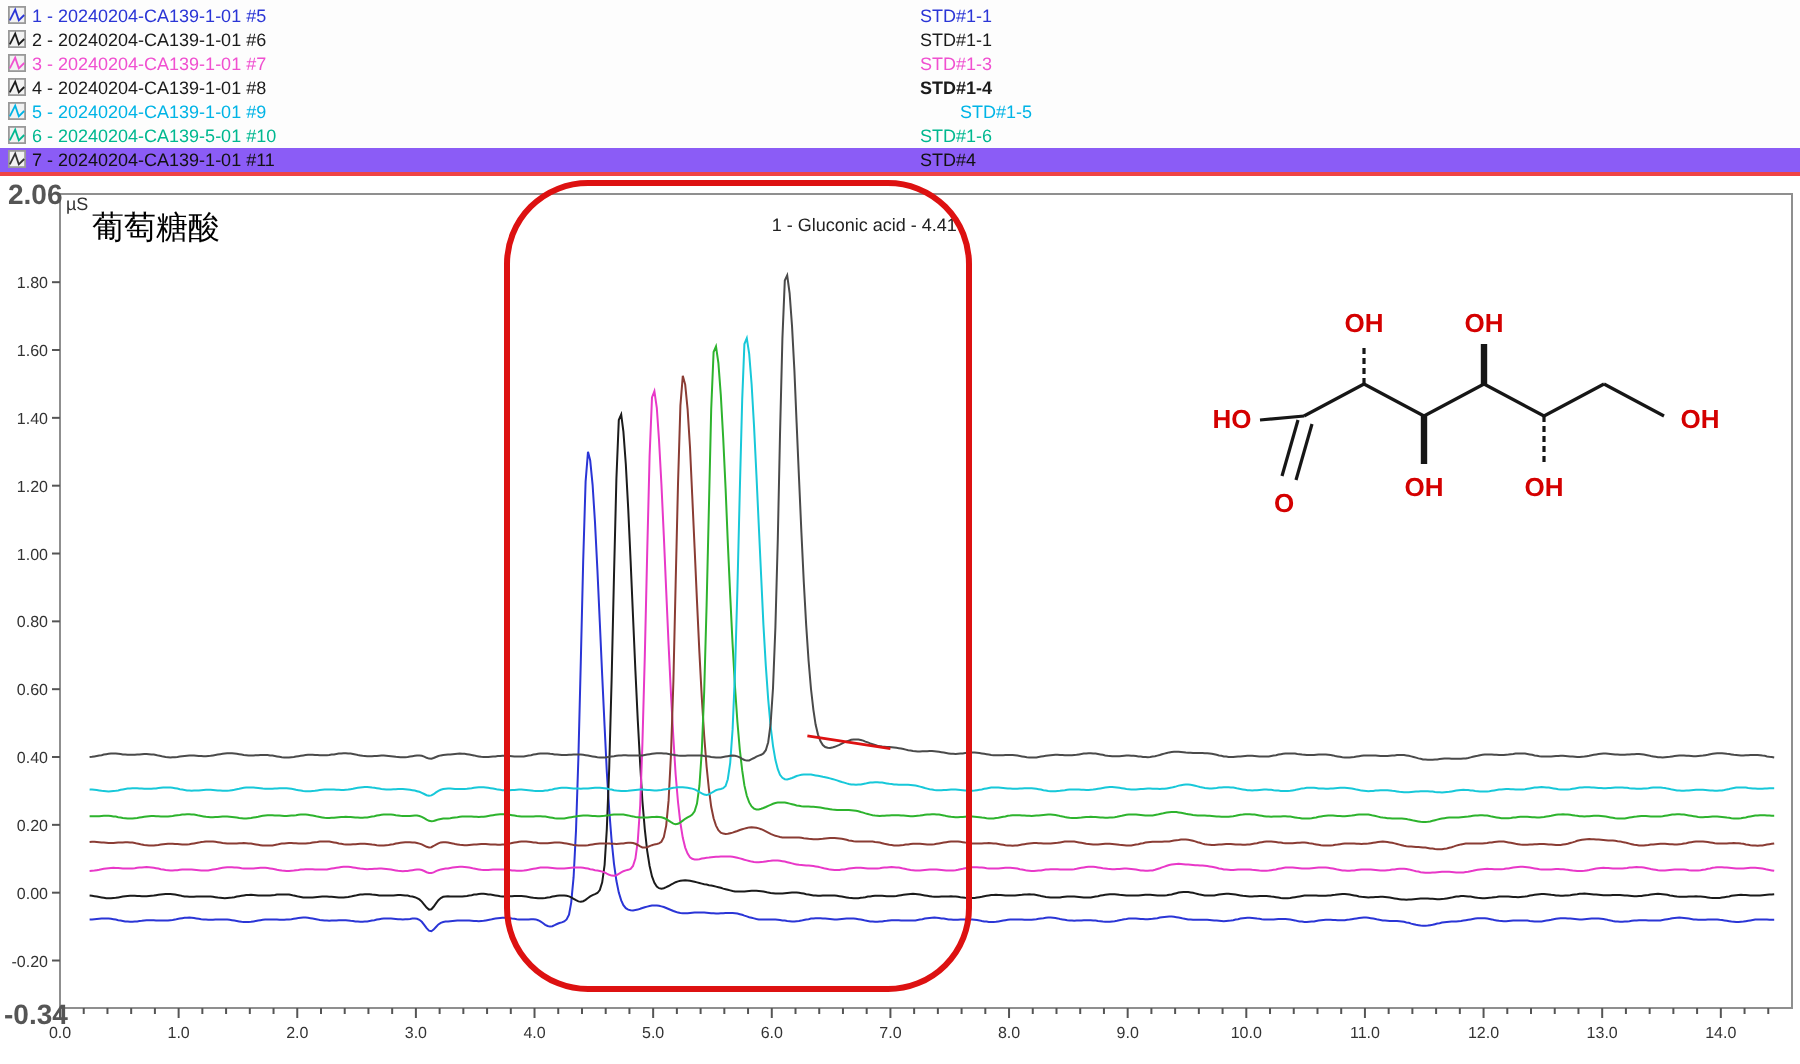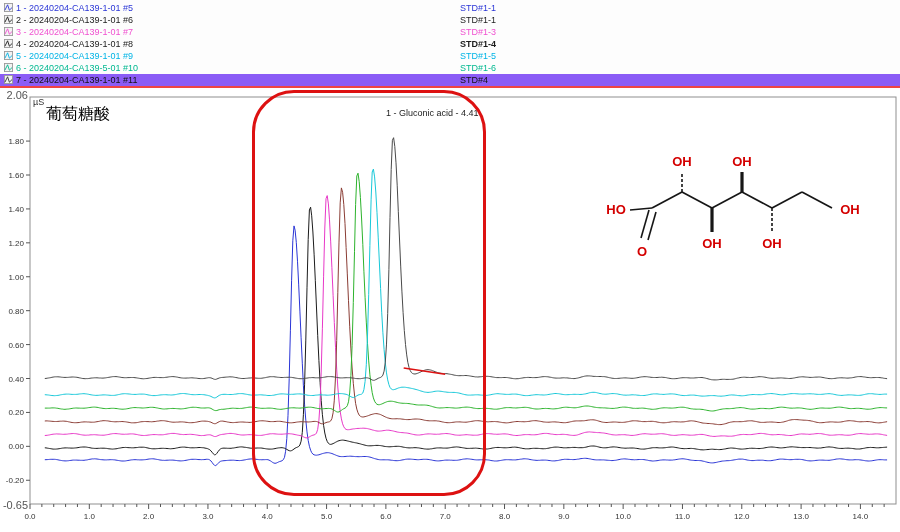--- a/index.html
+++ b/index.html
@@ -7,21 +7,21 @@
        font-family:"Liberation Sans","DejaVu Sans",sans-serif;color:#111;}
   
   .legend-pane{position:absolute;left:0;top:0;width:900px;height:88px;background:#fdfdfd;
                border-bottom:2px solid #ef4444;padding-top:2px;box-sizing:border-box;}
   .legend-row{position:relative;height:12px;line-height:12px;font-size:9px;padding-left:4px;white-space:nowrap;}
   .legend-row.selected{background:#8b5cf6;}
   .legend-icon{width:9px;height:9px;vertical-align:-1px;margin-right:3px;}
   .lg-std{position:absolute;left:460px;top:0;}
   
   .chart-region{position:absolute;left:0;top:88px;width:900px;height:444px;background:#ffffff;}
-  .corner-label{position:absolute;font-size:11px;color:#555;}
+  .corner-label{position:absolute;font-size:14px;color:#555;font-weight:bold;}
   .yunit{position:absolute;left:33px;top:9px;font-size:9px;color:#333;}
   .chart-title{position:absolute;left:46px;top:16px;font-size:16px;font-weight:normal;color:#000;}
   .red-highlight{position:absolute;left:252px;top:2px;width:228px;height:400px;
                  border:3px solid #dd1111;border-radius:42px;pointer-events:none;}
   .molecule{position:absolute;left:594px;top:60px;width:290px;height:135px;}
   .molecule text{font-weight:bold;font-size:13px;fill:#d40000;font-family:"Liberation Sans",sans-serif;}
   .molecule line{stroke:#161616;stroke-width:1.6;}
   #plot-svg{position:absolute;left:0;top:0;}
   .ticklabel{font-size:8px;fill:#333;}
 </style>
@@ -57,21 +57,21 @@
           <rect x="0.5" y="0.5" width="9" height="9" fill="#f2f2f2" stroke="#999" stroke-width="1"></rect>
           <path class="icon-line" d="M1 8 L4 2 L6 8 L9 5" fill="none" stroke-width="1" stroke="#1b1b1b"></path>
         </svg><span class="lg-label" style="color: rgb(27, 27, 27);">4 - 20240204-CA139-1-01 #8</span>
       <span class="lg-std" style="color: rgb(27, 27, 27); font-weight: bold;">STD#1-4</span>
     </div>
     <div class="legend-row">
       <svg class="legend-icon" viewBox="0 0 10 10">
           <rect x="0.5" y="0.5" width="9" height="9" fill="#f2f2f2" stroke="#999" stroke-width="1"></rect>
           <path class="icon-line" d="M1 8 L4 2 L6 8 L9 5" fill="none" stroke-width="1" stroke="#00b4e6"></path>
         </svg><span class="lg-label" style="color: rgb(0, 180, 230);">5 - 20240204-CA139-1-01 #9</span>
-      <span class="lg-std" style="color: rgb(0, 180, 230);">STD#1-5</span>
+      <span class="lg-std" style="color: rgb(0, 180, 230); margin-left: 20px;">STD#1-5</span>
     </div>
     <div class="legend-row">
       <svg class="legend-icon" viewBox="0 0 10 10">
           <rect x="0.5" y="0.5" width="9" height="9" fill="#f2f2f2" stroke="#999" stroke-width="1"></rect>
           <path class="icon-line" d="M1 8 L4 2 L6 8 L9 5" fill="none" stroke-width="1" stroke="#00b890"></path>
         </svg><span class="lg-label" style="color: rgb(0, 184, 144);">6 - 20240204-CA139-5-01 #10</span>
       <span class="lg-std" style="color: rgb(0, 184, 144);">STD#1-6</span>
     </div>
     <div class="legend-row selected">
       <svg class="legend-icon" viewBox="0 0 10 10">
@@ -206,21 +206,21 @@
         <path d="M44.8 333.0L46.0 332.9L47.2 332.9L48.4 333.0L49.6 333.1L50.8 333.2L51.9 333.3L53.1 333.4L54.3 333.5L55.5 333.5L56.7 333.5L57.9 333.4L59.1 333.3L60.3 333.2L61.4 333.2L62.6 333.1L63.8 333.1L65.0 333.2L66.2 333.3L67.4 333.5L68.6 333.8L69.7 334.0L70.9 334.3L72.1 334.5L73.3 334.6L74.5 334.7L75.7 334.7L76.9 334.7L78.0 334.6L79.2 334.5L80.4 334.3L81.6 334.1L82.8 334.0L84.0 333.9L85.2 333.9L86.3 333.9L87.5 334.0L88.7 334.0L89.9 334.1L91.1 334.2L92.3 334.2L93.5 334.2L94.7 334.1L95.8 333.9L97.0 333.7L98.2 333.5L99.4 333.3L100.6 333.0L101.8 332.9L103.0 332.7L104.1 332.7L105.3 332.7L106.5 332.8L107.7 332.9L108.9 333.1L110.1 333.3L111.3 333.5L112.4 333.6L113.6 333.7L114.8 333.8L116.0 333.8L117.2 333.7L118.4 333.7L119.6 333.6L120.8 333.6L121.9 333.5L123.1 333.6L124.3 333.7L125.5 333.8L126.7 334.0L127.9 334.2L129.1 334.4L130.2 334.6L131.4 334.8L132.6 334.8L133.8 334.8L135.0 334.8L136.2 334.7L137.4 334.5L138.5 334.3L139.7 334.0L140.9 333.8L142.1 333.7L143.3 333.6L144.5 333.5L145.7 333.5L146.9 333.6L148.0 333.6L149.2 333.7L150.4 333.7L151.6 333.8L152.8 333.7L154.0 333.6L155.2 333.5L156.3 333.3L157.5 333.1L158.7 333.0L159.9 332.8L161.1 332.7L162.3 332.7L163.5 332.7L164.6 332.8L165.8 333.0L167.0 333.2L168.2 333.4L169.4 333.7L170.6 333.9L171.8 334.1L172.9 334.2L174.1 334.2L175.3 334.2L176.5 334.1L177.7 334.1L178.9 334.0L180.1 333.9L181.3 333.9L182.4 333.9L183.6 334.0L184.8 334.1L186.0 334.3L187.2 334.4L188.4 334.6L189.6 334.7L190.7 334.7L191.9 334.7L193.1 334.6L194.3 334.5L195.5 334.3L196.7 334.1L197.9 333.8L199.0 333.6L200.2 333.4L201.4 333.2L202.6 333.1L203.8 333.1L205.0 333.1L206.2 333.2L207.4 333.3L208.5 333.5L209.7 333.8L210.9 334.2L212.1 334.8L213.3 335.4L214.5 335.7L215.7 335.6L216.8 335.0L218.0 334.3L219.2 333.7L220.4 333.2L221.6 333.1L222.8 333.1L224.0 333.3L225.1 333.5L226.3 333.7L227.5 334.0L228.7 334.2L229.9 334.4L231.1 334.5L232.3 334.6L233.5 334.6L234.6 334.5L235.8 334.4L237.0 334.3L238.2 334.2L239.4 334.1L240.6 334.0L241.8 334.0L242.9 334.0L244.1 334.1L245.3 334.2L246.5 334.3L247.7 334.3L248.9 334.4L250.1 334.4L251.2 334.3L252.4 334.2L253.6 334.0L254.8 333.8L256.0 333.5L257.2 333.3L258.4 333.1L259.5 332.9L260.7 332.8L261.9 332.8L263.1 332.8L264.3 332.9L265.5 333.0L266.7 333.2L267.9 333.3L269.0 333.5L270.2 333.6L271.4 333.6L272.6 333.6L273.8 333.6L275.0 333.5L276.2 333.4L277.3 333.3L278.5 333.3L279.7 333.3L280.9 333.4L282.1 333.6L283.3 333.8L284.5 334.0L285.6 334.2L286.8 334.5L288.0 334.6L289.2 334.8L290.4 334.8L291.6 334.8L292.8 334.7L294.0 334.6L295.1 334.4L296.3 334.2L297.5 334.0L298.7 333.9L299.9 333.8L301.1 333.7L302.3 333.7L303.4 333.8L304.6 333.8L305.8 333.9L307.0 333.9L308.2 334.0L309.4 333.9L310.6 333.8L311.7 333.7L312.9 333.5L314.1 333.4L315.3 333.4L316.5 333.5L317.7 333.9L318.9 334.5L320.1 335.2L321.2 335.7L322.4 335.8L323.6 335.6L324.8 335.1L326.0 334.6L327.2 334.2L328.4 334.0L329.5 333.7L330.7 332.9L331.9 330.6L333.1 324.8L334.3 312.2L335.5 289.0L336.7 252.5L337.8 204.7L339.0 154.1L340.2 114.8L341.4 99.9L342.6 104.3L343.8 116.6L345.0 135.6L346.1 159.5L347.3 185.9L348.5 212.7L349.7 238.2L350.9 260.9L352.1 280.0L353.3 295.3L354.5 307.0L355.6 315.4L356.8 321.1L358.0 324.8L359.2 327.1L360.4 328.3L361.6 328.8L362.8 329.0L363.9 328.9L365.1 328.6L366.3 328.3L367.5 327.9L368.7 327.5L369.9 327.0L371.1 326.6L372.2 326.3L373.4 326.0L374.6 325.7L375.8 325.6L377.0 325.7L378.2 325.9L379.4 326.2L380.6 326.6L381.7 327.1L382.9 327.7L384.1 328.3L385.3 328.9L386.5 329.4L387.7 329.9L388.9 330.2L390.0 330.5L391.2 330.7L392.4 330.8L393.6 330.8L394.8 330.8L396.0 330.8L397.2 330.7L398.3 330.8L399.5 330.8L400.7 330.9L401.9 331.1L403.1 331.2L404.3 331.4L405.5 331.5L406.7 331.6L407.8 331.6L409.0 331.6L410.2 331.5L411.4 331.4L412.6 331.2L413.8 331.1L415.0 331.0L416.1 331.0L417.3 331.0L418.5 331.1L419.7 331.2L420.9 331.4L422.1 331.6L423.3 331.9L424.4 332.2L425.6 332.4L426.8 332.6L428.0 332.7L429.2 332.8L430.4 332.8L431.6 332.8L432.7 332.8L433.9 332.8L435.1 332.8L436.3 332.8L437.5 333.0L438.7 333.1L439.9 333.3L441.1 333.6L442.2 333.9L443.4 334.1L444.6 334.4L445.8 334.5L447.0 334.7L448.2 334.7L449.4 334.7L450.5 334.6L451.7 334.5L452.9 334.3L454.1 334.2L455.3 334.0L456.5 333.9L457.7 333.9L458.8 333.9L460.0 333.9L461.2 334.0L462.4 334.1L463.6 334.2L464.8 334.2L466.0 334.2L467.2 334.1L468.3 333.9L469.5 333.7L470.7 333.5L471.9 333.3L473.1 333.1L474.3 332.9L475.5 332.7L476.6 332.7L477.8 332.7L479.0 332.8L480.2 332.9L481.4 333.1L482.6 333.3L483.8 333.4L484.9 333.6L486.1 333.7L487.3 333.8L488.5 333.8L489.7 333.7L490.9 333.7L492.1 333.6L493.3 333.6L494.4 333.5L495.6 333.6L496.8 333.7L498.0 333.8L499.2 334.0L500.4 334.2L501.6 334.4L502.7 334.6L503.9 334.7L505.1 334.8L506.3 334.9L507.5 334.8L508.7 334.7L509.9 334.5L511.0 334.3L512.2 334.1L513.4 333.9L514.6 333.7L515.8 333.6L517.0 333.5L518.2 333.5L519.3 333.6L520.5 333.6L521.7 333.7L522.9 333.7L524.1 333.8L525.3 333.7L526.5 333.6L527.7 333.5L528.8 333.4L530.0 333.2L531.2 333.0L532.4 332.8L533.6 332.7L534.8 332.7L536.0 332.7L537.1 332.8L538.3 333.0L539.5 333.2L540.7 333.4L541.9 333.6L543.1 333.9L544.3 334.0L545.4 334.1L546.6 334.2L547.8 334.2L549.0 334.2L550.2 334.1L551.4 334.0L552.6 333.9L553.8 333.9L554.9 333.9L556.1 334.0L557.3 334.1L558.5 334.2L559.7 334.4L560.9 334.5L562.1 334.6L563.2 334.7L564.4 334.7L565.6 334.7L566.8 334.5L568.0 334.3L569.2 334.1L570.4 333.8L571.5 333.6L572.7 333.3L573.9 333.1L575.1 333.0L576.3 332.9L577.5 332.9L578.7 332.9L579.9 332.9L581.0 332.9L582.2 332.8L583.4 332.8L584.6 332.7L585.8 332.5L587.0 332.3L588.2 332.1L589.3 332.0L590.5 331.8L591.7 331.8L592.9 331.8L594.1 331.9L595.3 332.1L596.5 332.4L597.6 332.7L598.8 333.1L600.0 333.4L601.2 333.8L602.4 334.1L603.6 334.3L604.8 334.4L605.9 334.5L607.1 334.5L608.3 334.4L609.5 334.3L610.7 334.2L611.9 334.1L613.1 334.0L614.3 334.0L615.4 334.0L616.6 334.1L617.8 334.2L619.0 334.3L620.2 334.3L621.4 334.4L622.6 334.4L623.7 334.3L624.9 334.2L626.1 334.0L627.3 333.8L628.5 333.6L629.7 333.3L630.9 333.1L632.0 332.9L633.2 332.8L634.4 332.8L635.6 332.8L636.8 332.9L638.0 333.0L639.2 333.2L640.4 333.3L641.5 333.5L642.7 333.6L643.9 333.6L645.1 333.6L646.3 333.6L647.5 333.5L648.7 333.4L649.8 333.4L651.0 333.3L652.2 333.3L653.4 333.4L654.6 333.6L655.8 333.7L657.0 334.0L658.1 334.2L659.3 334.4L660.5 334.6L661.7 334.7L662.9 334.8L664.1 334.8L665.3 334.7L666.5 334.6L667.6 334.4L668.8 334.3L670.0 334.1L671.2 333.9L672.4 333.8L673.6 333.7L674.8 333.7L675.9 333.8L677.1 333.8L678.3 333.9L679.5 333.9L680.7 334.0L681.9 333.9L683.1 333.9L684.2 333.8L685.4 333.6L686.6 333.4L687.8 333.2L689.0 333.0L690.2 332.9L691.4 332.8L692.5 332.9L693.7 333.0L694.9 333.2L696.1 333.4L697.3 333.7L698.5 334.0L699.7 334.3L700.9 334.6L702.0 334.9L703.2 335.1L704.4 335.2L705.6 335.3L706.8 335.4L708.0 335.5L709.2 335.5L710.3 335.6L711.5 335.7L712.7 335.8L713.9 336.0L715.1 336.2L716.3 336.3L717.5 336.5L718.6 336.6L719.8 336.6L721.0 336.6L722.2 336.4L723.4 336.2L724.6 335.9L725.8 335.6L727.0 335.2L728.1 334.8L729.3 334.5L730.5 334.2L731.7 334.0L732.9 333.8L734.1 333.7L735.3 333.7L736.4 333.7L737.6 333.7L738.8 333.7L740.0 333.7L741.2 333.7L742.4 333.6L743.6 333.5L744.7 333.3L745.9 333.2L747.1 333.0L748.3 332.9L749.5 332.8L750.7 332.8L751.9 332.8L753.1 333.0L754.2 333.2L755.4 333.4L756.6 333.6L757.8 333.9L759.0 334.1L760.2 334.3L761.4 334.4L762.5 334.4L763.7 334.4L764.9 334.3L766.1 334.2L767.3 334.1L768.5 334.1L769.7 334.0L770.8 334.0L772.0 334.0L773.2 334.1L774.4 334.2L775.6 334.3L776.8 334.4L778.0 334.5L779.1 334.5L780.3 334.5L781.5 334.3L782.7 334.1L783.9 333.9L785.1 333.5L786.3 333.2L787.5 332.8L788.6 332.4L789.8 332.1L791.0 331.9L792.2 331.7L793.4 331.6L794.6 331.5L795.8 331.6L796.9 331.6L798.1 331.7L799.3 331.8L800.5 331.9L801.7 332.0L802.9 332.1L804.1 332.2L805.2 332.2L806.4 332.3L807.6 332.4L808.8 332.6L810.0 332.7L811.2 333.0L812.4 333.2L813.6 333.5L814.7 333.8L815.9 334.1L817.1 334.4L818.3 334.5L819.5 334.7L820.7 334.7L821.9 334.7L823.0 334.6L824.2 334.5L825.4 334.3L826.6 334.2L827.8 334.1L829.0 334.0L830.2 333.9L831.3 333.9L832.5 333.9L833.7 334.0L834.9 334.1L836.1 334.1L837.3 334.2L838.5 334.2L839.7 334.1L840.8 334.0L842.0 333.8L843.2 333.6L844.4 333.3L845.6 333.1L846.8 332.9L848.0 332.8L849.1 332.7L850.3 332.7L851.5 332.8L852.7 332.9L853.9 333.0L855.1 333.2L856.3 333.4L857.4 333.6L858.6 333.7L859.8 333.8L861.0 333.8L862.2 333.7L863.4 333.7L864.6 333.6L865.7 333.6L866.9 333.5L868.1 333.6L869.3 333.6L870.5 333.8L871.7 333.9L872.9 334.2L874.1 334.4L875.2 334.6L876.4 334.7L877.6 334.8L878.8 334.9L880.0 334.8L881.2 334.7L882.4 334.5L883.5 334.3L884.7 334.1L885.9 333.9L887.1 333.7" fill="none" stroke="#8a3c34" stroke-width="1" clip-path="url(#plotclip)"></path>
         <path d="M44.8 320.1L46.0 320.1L47.2 320.1L48.4 320.1L49.6 320.1L50.8 320.0L51.9 319.9L53.1 319.9L54.3 319.9L55.5 320.0L56.7 320.2L57.9 320.3L59.1 320.6L60.3 320.8L61.4 321.0L62.6 321.1L63.8 321.3L65.0 321.3L66.2 321.2L67.4 321.1L68.6 321.0L69.7 320.8L70.9 320.6L72.1 320.4L73.3 320.2L74.5 320.1L75.7 320.0L76.9 320.0L78.0 320.1L79.2 320.1L80.4 320.2L81.6 320.2L82.8 320.2L84.0 320.2L85.2 320.1L86.3 320.0L87.5 319.8L88.7 319.6L89.9 319.5L91.1 319.3L92.3 319.2L93.5 319.1L94.7 319.1L95.8 319.2L97.0 319.3L98.2 319.5L99.4 319.8L100.6 320.0L101.8 320.2L103.0 320.4L104.1 320.5L105.3 320.6L106.5 320.6L107.7 320.5L108.9 320.5L110.1 320.4L111.3 320.3L112.4 320.3L113.6 320.3L114.8 320.4L116.0 320.5L117.2 320.6L118.4 320.8L119.6 321.0L120.8 321.1L121.9 321.2L123.1 321.2L124.3 321.1L125.5 321.0L126.7 320.8L127.9 320.6L129.1 320.4L130.2 320.1L131.4 319.9L132.6 319.7L133.8 319.6L135.0 319.6L136.2 319.6L137.4 319.7L138.5 319.7L139.7 319.8L140.9 319.9L142.1 320.0L143.3 320.0L144.5 319.9L145.7 319.8L146.9 319.7L148.0 319.6L149.2 319.4L150.4 319.3L151.6 319.3L152.8 319.3L154.0 319.4L155.2 319.6L156.3 319.8L157.5 320.0L158.7 320.3L159.9 320.5L161.1 320.7L162.3 320.9L163.5 321.0L164.6 321.0L165.8 320.9L167.0 320.9L168.2 320.7L169.4 320.6L170.6 320.5L171.8 320.5L172.9 320.4L174.1 320.5L175.3 320.5L176.5 320.6L177.7 320.7L178.9 320.8L180.1 320.9L181.3 320.9L182.4 320.8L183.6 320.7L184.8 320.5L186.0 320.3L187.2 320.1L188.4 319.8L189.6 319.6L190.7 319.4L191.9 319.3L193.1 319.2L194.3 319.3L195.5 319.3L196.7 319.4L197.9 319.6L199.0 319.7L200.2 319.9L201.4 320.0L202.6 320.0L203.8 320.0L205.0 320.0L206.2 319.9L207.4 319.8L208.5 319.8L209.7 320.0L210.9 320.4L212.1 321.1L213.3 321.8L214.5 322.4L215.7 322.6L216.8 322.5L218.0 322.1L219.2 321.7L220.4 321.5L221.6 321.3L222.8 321.3L224.0 321.2L225.1 321.1L226.3 320.9L227.5 320.7L228.7 320.6L229.9 320.4L231.1 320.3L232.3 320.2L233.5 320.2L234.6 320.3L235.8 320.3L237.0 320.4L238.2 320.4L239.4 320.5L240.6 320.4L241.8 320.4L242.9 320.2L244.1 320.0L245.3 319.8L246.5 319.6L247.7 319.4L248.9 319.2L250.1 319.1L251.2 319.1L252.4 319.1L253.6 319.2L254.8 319.4L256.0 319.6L257.2 319.8L258.4 320.0L259.5 320.1L260.7 320.3L261.9 320.3L263.1 320.3L264.3 320.3L265.5 320.3L266.7 320.2L267.9 320.1L269.0 320.1L270.2 320.1L271.4 320.2L272.6 320.3L273.8 320.5L275.0 320.7L276.2 320.9L277.3 321.1L278.5 321.2L279.7 321.3L280.9 321.3L282.1 321.2L283.3 321.0L284.5 320.8L285.6 320.6L286.8 320.4L288.0 320.2L289.2 320.0L290.4 319.9L291.6 319.8L292.8 319.8L294.0 319.8L295.1 319.9L296.3 320.0L297.5 320.0L298.7 320.1L299.9 320.1L301.1 320.0L302.3 319.9L303.4 319.7L304.6 319.6L305.8 319.4L307.0 319.3L308.2 319.2L309.4 319.2L310.6 319.2L311.7 319.3L312.9 319.5L314.1 319.7L315.3 320.0L316.5 320.2L317.7 320.5L318.9 320.6L320.1 320.7L321.2 320.8L322.4 320.8L323.6 320.7L324.8 320.6L326.0 320.5L327.2 320.5L328.4 320.4L329.5 320.5L330.7 320.6L331.9 321.0L333.1 321.5L334.3 322.3L335.5 323.1L336.7 323.8L337.8 324.1L339.0 323.9L340.2 323.2L341.4 322.3L342.6 321.4L343.8 320.7L345.0 320.1L346.1 319.3L347.3 317.7L348.5 313.8L349.7 305.0L350.9 287.5L352.1 257.6L353.3 214.6L354.5 163.7L355.6 116.6L356.8 88.0L358.0 85.2L359.2 93.6L360.4 109.4L361.6 131.0L362.8 156.3L363.9 183.2L365.1 209.7L366.3 234.1L367.5 255.4L368.7 272.9L369.9 286.8L371.1 297.2L372.2 304.7L373.4 309.9L374.6 313.2L375.8 315.2L377.0 316.3L378.2 316.7L379.4 316.7L380.6 316.4L381.7 316.0L382.9 315.5L384.1 314.9L385.3 314.4L386.5 313.9L387.7 313.5L388.9 313.3L390.0 313.2L391.2 313.2L392.4 313.3L393.6 313.5L394.8 313.8L396.0 314.1L397.2 314.4L398.3 314.7L399.5 314.9L400.7 315.1L401.9 315.2L403.1 315.3L404.3 315.3L405.5 315.4L406.7 315.4L407.8 315.5L409.0 315.6L410.2 315.8L411.4 316.0L412.6 316.2L413.8 316.4L415.0 316.6L416.1 316.8L417.3 316.9L418.5 317.0L419.7 317.0L420.9 317.0L422.1 317.0L423.3 317.0L424.4 317.0L425.6 317.1L426.8 317.2L428.0 317.4L429.2 317.6L430.4 318.0L431.6 318.3L432.7 318.7L433.9 319.0L435.1 319.3L436.3 319.6L437.5 319.8L438.7 319.9L439.9 320.0L441.1 319.9L442.2 319.9L443.4 319.8L444.6 319.7L445.8 319.6L447.0 319.6L448.2 319.6L449.4 319.6L450.5 319.7L451.7 319.8L452.9 319.9L454.1 320.0L455.3 320.1L456.5 320.1L457.7 320.0L458.8 319.9L460.0 319.8L461.2 319.6L462.4 319.4L463.6 319.3L464.8 319.2L466.0 319.1L467.2 319.1L468.3 319.2L469.5 319.3L470.7 319.5L471.9 319.7L473.1 320.0L474.3 320.2L475.5 320.4L476.6 320.5L477.8 320.6L479.0 320.6L480.2 320.5L481.4 320.5L482.6 320.4L483.8 320.3L484.9 320.3L486.1 320.3L487.3 320.4L488.5 320.5L489.7 320.6L490.9 320.8L492.1 320.9L493.3 321.1L494.4 321.2L495.6 321.2L496.8 321.2L498.0 321.0L499.2 320.9L500.4 320.6L501.6 320.4L502.7 320.2L503.9 319.9L505.1 319.8L506.3 319.6L507.5 319.6L508.7 319.6L509.9 319.6L511.0 319.7L512.2 319.8L513.4 319.9L514.6 319.9L515.8 320.0L517.0 319.9L518.2 319.8L519.3 319.7L520.5 319.6L521.7 319.5L522.9 319.4L524.1 319.3L525.3 319.3L526.5 319.4L527.7 319.5L528.8 319.7L530.0 320.0L531.2 320.2L532.4 320.5L533.6 320.7L534.8 320.9L536.0 321.0L537.1 321.0L538.3 321.0L539.5 320.9L540.7 320.8L541.9 320.6L543.1 320.5L544.3 320.5L545.4 320.4L546.6 320.5L547.8 320.5L549.0 320.6L550.2 320.7L551.4 320.8L552.6 320.9L553.8 320.9L554.9 320.8L556.1 320.7L557.3 320.6L558.5 320.4L559.7 320.1L560.9 319.9L562.1 319.6L563.2 319.4L564.4 319.3L565.6 319.2L566.8 319.2L568.0 319.3L569.2 319.4L570.4 319.5L571.5 319.6L572.7 319.7L573.9 319.8L575.1 319.8L576.3 319.7L577.5 319.5L578.7 319.3L579.9 319.0L581.0 318.8L582.2 318.5L583.4 318.3L584.6 318.1L585.8 318.0L587.0 318.0L588.2 318.0L589.3 318.2L590.5 318.4L591.7 318.6L592.9 318.9L594.1 319.1L595.3 319.3L596.5 319.5L597.6 319.6L598.8 319.7L600.0 319.8L601.2 319.8L602.4 319.8L603.6 319.9L604.8 319.9L605.9 320.0L607.1 320.1L608.3 320.2L609.5 320.3L610.7 320.4L611.9 320.4L613.1 320.4L614.3 320.4L615.4 320.2L616.6 320.1L617.8 319.9L619.0 319.6L620.2 319.4L621.4 319.3L622.6 319.1L623.7 319.1L624.9 319.1L626.1 319.2L627.3 319.3L628.5 319.5L629.7 319.7L630.9 319.9L632.0 320.1L633.2 320.3L634.4 320.3L635.6 320.4L636.8 320.3L638.0 320.3L639.2 320.2L640.4 320.2L641.5 320.1L642.7 320.1L643.9 320.2L645.1 320.3L646.3 320.5L647.5 320.7L648.7 320.9L649.8 321.0L651.0 321.2L652.2 321.3L653.4 321.3L654.6 321.2L655.8 321.1L657.0 320.9L658.1 320.7L659.3 320.4L660.5 320.2L661.7 320.0L662.9 319.9L664.1 319.8L665.3 319.8L666.5 319.8L667.6 319.9L668.8 320.0L670.0 320.0L671.2 320.1L672.4 320.1L673.6 320.0L674.8 319.9L675.9 319.8L677.1 319.6L678.3 319.4L679.5 319.3L680.7 319.2L681.9 319.2L683.1 319.2L684.2 319.3L685.4 319.5L686.6 319.8L687.8 320.0L689.0 320.3L690.2 320.6L691.4 320.8L692.5 320.9L693.7 321.1L694.9 321.1L696.1 321.2L697.3 321.2L698.5 321.2L699.7 321.2L700.9 321.3L702.0 321.4L703.2 321.5L704.4 321.8L705.6 322.0L706.8 322.3L708.0 322.5L709.2 322.7L710.3 322.9L711.5 323.0L712.7 323.0L713.9 322.9L715.1 322.7L716.3 322.4L717.5 322.1L718.6 321.8L719.8 321.5L721.0 321.3L722.2 321.1L723.4 320.9L724.6 320.8L725.8 320.7L727.0 320.7L728.1 320.7L729.3 320.7L730.5 320.6L731.7 320.5L732.9 320.4L734.1 320.3L735.3 320.1L736.4 319.9L737.6 319.8L738.8 319.7L740.0 319.6L741.2 319.6L742.4 319.7L743.6 319.8L744.7 320.0L745.9 320.3L747.1 320.5L748.3 320.7L749.5 320.9L750.7 321.1L751.9 321.1L753.1 321.1L754.2 321.1L755.4 321.0L756.6 320.8L757.8 320.7L759.0 320.5L760.2 320.4L761.4 320.4L762.5 320.4L763.7 320.4L764.9 320.5L766.1 320.6L767.3 320.6L768.5 320.7L769.7 320.7L770.8 320.6L772.0 320.5L773.2 320.3L774.4 320.1L775.6 319.9L776.8 319.6L778.0 319.4L779.1 319.3L780.3 319.2L781.5 319.1L782.7 319.2L783.9 319.3L785.1 319.4L786.3 319.6L787.5 319.8L788.6 319.9L789.8 320.1L791.0 320.1L792.2 320.2L793.4 320.1L794.6 320.1L795.8 320.0L796.9 319.9L798.1 319.9L799.3 319.9L800.5 320.0L801.7 320.1L802.9 320.3L804.1 320.5L805.2 320.7L806.4 320.9L807.6 321.1L808.8 321.2L810.0 321.3L811.2 321.3L812.4 321.2L813.6 321.0L814.7 320.8L815.9 320.6L817.1 320.4L818.3 320.3L819.5 320.1L820.7 320.0L821.9 320.0L823.0 320.0L824.2 320.1L825.4 320.2L826.6 320.2L827.8 320.2L829.0 320.2L830.2 320.2L831.3 320.1L832.5 319.9L833.7 319.7L834.9 319.5L836.1 319.3L837.3 319.2L838.5 319.1L839.7 319.1L840.8 319.2L842.0 319.3L843.2 319.5L844.4 319.7L845.6 319.9L846.8 320.1L848.0 320.3L849.1 320.5L850.3 320.6L851.5 320.6L852.7 320.5L853.9 320.5L855.1 320.4L856.3 320.3L857.4 320.3L858.6 320.3L859.8 320.4L861.0 320.5L862.2 320.6L863.4 320.8L864.6 320.9L865.7 321.1L866.9 321.2L868.1 321.2L869.3 321.2L870.5 321.1L871.7 320.9L872.9 320.7L874.1 320.4L875.2 320.2L876.4 320.0L877.6 319.8L878.8 319.7L880.0 319.6L881.2 319.6L882.4 319.6L883.5 319.7L884.7 319.8L885.9 319.9L887.1 319.9" fill="none" stroke="#2db32d" stroke-width="1" clip-path="url(#plotclip)"></path>
         <path d="M44.8 306.7L46.0 306.8L47.2 306.9L48.4 307.0L49.6 307.2L50.8 307.4L51.9 307.5L53.1 307.6L54.3 307.7L55.5 307.6L56.7 307.5L57.9 307.4L59.1 307.2L60.3 306.9L61.4 306.7L62.6 306.5L63.8 306.3L65.0 306.2L66.2 306.1L67.4 306.1L68.6 306.1L69.7 306.2L70.9 306.3L72.1 306.4L73.3 306.4L74.5 306.4L75.7 306.4L76.9 306.3L78.0 306.2L79.2 306.0L80.4 305.9L81.6 305.8L82.8 305.7L84.0 305.7L85.2 305.8L86.3 305.9L87.5 306.1L88.7 306.3L89.9 306.6L91.1 306.8L92.3 307.0L93.5 307.2L94.7 307.3L95.8 307.4L97.0 307.3L98.2 307.3L99.4 307.2L100.6 307.1L101.8 307.0L103.0 306.9L104.1 306.9L105.3 306.9L106.5 307.0L107.7 307.1L108.9 307.2L110.1 307.3L111.3 307.4L112.4 307.4L113.6 307.4L114.8 307.3L116.0 307.1L117.2 306.9L118.4 306.6L119.6 306.4L120.8 306.1L121.9 305.9L123.1 305.8L124.3 305.7L125.5 305.7L126.7 305.8L127.9 305.9L129.1 306.0L130.2 306.1L131.4 306.3L132.6 306.4L133.8 306.4L135.0 306.4L136.2 306.4L137.4 306.3L138.5 306.2L139.7 306.1L140.9 306.1L142.1 306.1L143.3 306.1L144.5 306.2L145.7 306.4L146.9 306.6L148.0 306.9L149.2 307.1L150.4 307.3L151.6 307.5L152.8 307.6L154.0 307.6L155.2 307.6L156.3 307.5L157.5 307.4L158.7 307.2L159.9 307.0L161.1 306.9L162.3 306.8L163.5 306.7L164.6 306.7L165.8 306.7L167.0 306.8L168.2 306.9L169.4 306.9L170.6 307.0L171.8 307.0L172.9 306.9L174.1 306.8L175.3 306.6L176.5 306.4L177.7 306.1L178.9 305.9L180.1 305.7L181.3 305.6L182.4 305.5L183.6 305.5L184.8 305.6L186.0 305.8L187.2 305.9L188.4 306.1L189.6 306.3L190.7 306.5L191.9 306.6L193.1 306.7L194.3 306.7L195.5 306.7L196.7 306.6L197.9 306.6L199.0 306.5L200.2 306.5L201.4 306.5L202.6 306.6L203.8 306.7L205.0 306.9L206.2 307.1L207.4 307.3L208.5 307.6L209.7 307.9L210.9 308.4L212.1 309.0L213.3 309.6L214.5 309.9L215.7 309.7L216.8 309.1L218.0 308.2L219.2 307.4L220.4 306.9L221.6 306.5L222.8 306.4L224.0 306.3L225.1 306.3L226.3 306.4L227.5 306.5L228.7 306.5L229.9 306.5L231.1 306.5L232.3 306.5L233.5 306.4L234.6 306.2L235.8 306.1L237.0 305.9L238.2 305.7L239.4 305.6L240.6 305.6L241.8 305.6L242.9 305.7L244.1 305.9L245.3 306.1L246.5 306.3L247.7 306.5L248.9 306.8L250.1 306.9L251.2 307.1L252.4 307.1L253.6 307.2L254.8 307.1L256.0 307.0L257.2 307.0L258.4 306.9L259.5 306.8L260.7 306.8L261.9 306.9L263.1 307.0L264.3 307.1L265.5 307.2L266.7 307.4L267.9 307.5L269.0 307.5L270.2 307.5L271.4 307.5L272.6 307.3L273.8 307.2L275.0 306.9L276.2 306.7L277.3 306.4L278.5 306.2L279.7 306.0L280.9 305.9L282.1 305.9L283.3 305.9L284.5 306.0L285.6 306.1L286.8 306.2L288.0 306.3L289.2 306.3L290.4 306.4L291.6 306.3L292.8 306.3L294.0 306.2L295.1 306.1L296.3 306.0L297.5 305.9L298.7 305.9L299.9 305.9L301.1 306.0L302.3 306.1L303.4 306.3L304.6 306.6L305.8 306.8L307.0 307.1L308.2 307.3L309.4 307.4L310.6 307.5L311.7 307.5L312.9 307.5L314.1 307.4L315.3 307.2L316.5 307.1L317.7 307.0L318.9 306.9L320.1 306.8L321.2 306.8L322.4 306.9L323.6 307.0L324.8 307.0L326.0 307.1L327.2 307.2L328.4 307.2L329.5 307.1L330.7 307.0L331.9 306.8L333.1 306.6L334.3 306.4L335.5 306.1L336.7 305.9L337.8 305.8L339.0 305.6L340.2 305.6L341.4 305.6L342.6 305.7L343.8 305.9L345.0 306.1L346.1 306.3L347.3 306.7L348.5 307.3L349.7 308.0L350.9 308.7L352.1 309.3L353.3 309.5L354.5 309.2L355.6 308.5L356.8 307.8L358.0 307.1L359.2 306.7L360.4 306.5L361.6 306.1L362.8 305.0L363.9 301.6L365.1 293.4L366.3 276.7L367.5 248.1L368.7 206.6L369.9 157.4L371.1 111.8L372.2 84.0L373.4 81.1L374.6 88.9L375.8 104.0L377.0 124.7L378.2 149.1L379.4 175.0L380.6 200.6L381.7 224.2L382.9 244.8L384.1 261.7L385.3 275.0L386.5 284.9L387.7 291.9L388.9 296.6L390.0 299.4L391.2 300.9L392.4 301.6L393.6 301.7L394.8 301.4L396.0 301.0L397.2 300.5L398.3 300.0L399.5 299.7L400.7 299.4L401.9 299.2L403.1 299.2L404.3 299.2L405.5 299.3L406.7 299.5L407.8 299.7L409.0 299.9L410.2 300.1L411.4 300.4L412.6 300.6L413.8 300.9L415.0 301.2L416.1 301.5L417.3 301.8L418.5 302.2L419.7 302.6L420.9 303.0L422.1 303.3L423.3 303.7L424.4 304.0L425.6 304.2L426.8 304.3L428.0 304.4L429.2 304.3L430.4 304.2L431.6 304.0L432.7 303.8L433.9 303.5L435.1 303.3L436.3 303.2L437.5 303.1L438.7 303.1L439.9 303.2L441.1 303.3L442.2 303.5L443.4 303.7L444.6 303.9L445.8 304.0L447.0 304.2L448.2 304.3L449.4 304.4L450.5 304.4L451.7 304.4L452.9 304.4L454.1 304.4L455.3 304.5L456.5 304.6L457.7 304.8L458.8 305.0L460.0 305.3L461.2 305.6L462.4 306.0L463.6 306.3L464.8 306.6L466.0 306.8L467.2 307.0L468.3 307.1L469.5 307.1L470.7 307.1L471.9 307.0L473.1 307.0L474.3 306.9L475.5 306.8L476.6 306.8L477.8 306.8L479.0 306.9L480.2 307.0L481.4 307.1L482.6 307.2L483.8 307.3L484.9 307.4L486.1 307.4L487.3 307.3L488.5 307.1L489.7 306.9L490.9 306.7L492.1 306.4L493.3 306.2L494.4 306.0L495.6 305.8L496.8 305.7L498.0 305.7L499.2 305.8L500.4 305.9L501.6 306.0L502.7 306.1L503.9 306.2L505.1 306.3L506.3 306.4L507.5 306.4L508.7 306.4L509.9 306.3L511.0 306.2L512.2 306.1L513.4 306.1L514.6 306.1L515.8 306.1L517.0 306.2L518.2 306.4L519.3 306.6L520.5 306.8L521.7 307.1L522.9 307.3L524.1 307.5L525.3 307.6L526.5 307.6L527.7 307.6L528.8 307.5L530.0 307.4L531.2 307.2L532.4 307.1L533.6 306.9L534.8 306.8L536.0 306.7L537.1 306.7L538.3 306.7L539.5 306.8L540.7 306.9L541.9 306.9L543.1 307.0L544.3 307.0L545.4 306.9L546.6 306.8L547.8 306.6L549.0 306.4L550.2 306.2L551.4 306.0L552.6 305.8L553.8 305.6L554.9 305.5L556.1 305.5L557.3 305.6L558.5 305.7L559.7 305.9L560.9 306.1L562.1 306.3L563.2 306.5L564.4 306.6L565.6 306.7L566.8 306.7L568.0 306.7L569.2 306.6L570.4 306.5L571.5 306.5L572.7 306.4L573.9 306.3L575.1 306.3L576.3 306.4L577.5 306.4L578.7 306.4L579.9 306.5L581.0 306.4L582.2 306.4L583.4 306.2L584.6 306.0L585.8 305.8L587.0 305.5L588.2 305.2L589.3 304.8L590.5 304.6L591.7 304.4L592.9 304.3L594.1 304.3L595.3 304.4L596.5 304.6L597.6 304.9L598.8 305.2L600.0 305.5L601.2 305.7L602.4 306.0L603.6 306.1L604.8 306.2L605.9 306.2L607.1 306.1L608.3 306.0L609.5 305.8L610.7 305.7L611.9 305.6L613.1 305.6L614.3 305.6L615.4 305.7L616.6 305.8L617.8 306.0L619.0 306.3L620.2 306.5L621.4 306.7L622.6 306.9L623.7 307.1L624.9 307.1L626.1 307.2L627.3 307.1L628.5 307.1L629.7 307.0L630.9 306.9L632.0 306.8L633.2 306.8L634.4 306.9L635.6 306.9L636.8 307.1L638.0 307.2L639.2 307.3L640.4 307.5L641.5 307.5L642.7 307.5L643.9 307.5L645.1 307.4L646.3 307.2L647.5 307.0L648.7 306.7L649.8 306.5L651.0 306.2L652.2 306.1L653.4 305.9L654.6 305.9L655.8 305.9L657.0 305.9L658.1 306.0L659.3 306.2L660.5 306.3L661.7 306.3L662.9 306.4L664.1 306.4L665.3 306.3L666.5 306.2L667.6 306.1L668.8 306.0L670.0 305.9L671.2 305.9L672.4 305.9L673.6 306.0L674.8 306.1L675.9 306.3L677.1 306.5L678.3 306.8L679.5 307.0L680.7 307.3L681.9 307.4L683.1 307.5L684.2 307.6L685.4 307.5L686.6 307.5L687.8 307.3L689.0 307.2L690.2 307.1L691.4 307.1L692.5 307.1L693.7 307.1L694.9 307.2L696.1 307.4L697.3 307.5L698.5 307.7L699.7 307.9L700.9 308.0L702.0 308.1L703.2 308.1L704.4 308.1L705.6 308.0L706.8 307.9L708.0 307.8L709.2 307.7L710.3 307.6L711.5 307.6L712.7 307.6L713.9 307.6L715.1 307.7L716.3 307.8L717.5 308.0L718.6 308.1L719.8 308.1L721.0 308.2L722.2 308.1L723.4 308.0L724.6 307.9L725.8 307.7L727.0 307.5L728.1 307.3L729.3 307.1L730.5 307.0L731.7 306.9L732.9 307.0L734.1 307.0L735.3 307.2L736.4 307.3L737.6 307.5L738.8 307.6L740.0 307.7L741.2 307.8L742.4 307.8L743.6 307.7L744.7 307.6L745.9 307.4L747.1 307.2L748.3 307.0L749.5 306.8L750.7 306.7L751.9 306.6L753.1 306.5L754.2 306.5L755.4 306.6L756.6 306.6L757.8 306.7L759.0 306.7L760.2 306.7L761.4 306.7L762.5 306.6L763.7 306.4L764.9 306.2L766.1 306.0L767.3 305.8L768.5 305.7L769.7 305.6L770.8 305.5L772.0 305.6L773.2 305.7L774.4 305.8L775.6 306.0L776.8 306.2L778.0 306.4L779.1 306.6L780.3 306.7L781.5 306.8L782.7 306.8L783.9 306.7L785.1 306.6L786.3 306.4L787.5 306.2L788.6 306.0L789.8 305.8L791.0 305.7L792.2 305.6L793.4 305.6L794.6 305.6L795.8 305.7L796.9 305.8L798.1 305.9L799.3 306.0L800.5 306.0L801.7 306.1L802.9 306.1L804.1 306.0L805.2 306.0L806.4 305.9L807.6 305.8L808.8 305.8L810.0 305.8L811.2 305.8L812.4 305.9L813.6 305.9L814.7 306.1L815.9 306.2L817.1 306.3L818.3 306.4L819.5 306.4L820.7 306.4L821.9 306.3L823.0 306.2L824.2 306.1L825.4 305.9L826.6 305.8L827.8 305.7L829.0 305.7L830.2 305.7L831.3 305.9L832.5 306.0L833.7 306.3L834.9 306.5L836.1 306.8L837.3 307.0L838.5 307.2L839.7 307.3L840.8 307.4L842.0 307.4L843.2 307.3L844.4 307.2L845.6 307.1L846.8 307.0L848.0 306.9L849.1 306.9L850.3 306.9L851.5 306.9L852.7 307.0L853.9 307.1L855.1 307.2L856.3 307.3L857.4 307.4L858.6 307.4L859.8 307.3L861.0 307.2L862.2 307.0L863.4 306.7L864.6 306.5L865.7 306.2L866.9 306.0L868.1 305.8L869.3 305.7L870.5 305.7L871.7 305.7L872.9 305.8L874.1 306.0L875.2 306.1L876.4 306.2L877.6 306.3L878.8 306.4L880.0 306.4L881.2 306.4L882.4 306.3L883.5 306.2L884.7 306.1L885.9 306.1L887.1 306.1" fill="none" stroke="#17c8d9" stroke-width="1" clip-path="url(#plotclip)"></path>
         <path d="M44.8 290.5L46.0 290.4L47.2 290.2L48.4 290.0L49.6 289.8L50.8 289.6L51.9 289.3L53.1 289.1L54.3 288.9L55.5 288.8L56.7 288.8L57.9 288.8L59.1 288.9L60.3 289.0L61.4 289.2L62.6 289.3L63.8 289.4L65.0 289.4L66.2 289.4L67.4 289.4L68.6 289.3L69.7 289.2L70.9 289.1L72.1 289.0L73.3 289.0L74.5 289.1L75.7 289.2L76.9 289.3L78.0 289.5L79.2 289.8L80.4 290.0L81.6 290.3L82.8 290.5L84.0 290.6L85.2 290.7L86.3 290.6L87.5 290.6L88.7 290.5L89.9 290.3L91.1 290.1L92.3 290.0L93.5 289.9L94.7 289.8L95.8 289.8L97.0 289.8L98.2 289.9L99.4 290.0L100.6 290.0L101.8 290.1L103.0 290.1L104.1 290.0L105.3 289.9L106.5 289.7L107.7 289.5L108.9 289.3L110.1 289.1L111.3 288.9L112.4 288.7L113.6 288.6L114.8 288.6L116.0 288.6L117.2 288.7L118.4 288.9L119.6 289.1L120.8 289.3L121.9 289.5L123.1 289.6L124.3 289.7L125.5 289.7L126.7 289.7L127.9 289.6L129.1 289.6L130.2 289.5L131.4 289.5L132.6 289.5L133.8 289.5L135.0 289.7L136.2 289.8L137.4 290.0L138.5 290.2L139.7 290.4L140.9 290.6L142.1 290.7L143.3 290.8L144.5 290.7L145.7 290.6L146.9 290.5L148.0 290.3L149.2 290.1L150.4 289.9L151.6 289.7L152.8 289.5L154.0 289.4L155.2 289.4L156.3 289.4L157.5 289.5L158.7 289.5L159.9 289.6L161.1 289.6L162.3 289.6L163.5 289.6L164.6 289.5L165.8 289.3L167.0 289.2L168.2 289.0L169.4 288.8L170.6 288.7L171.8 288.6L172.9 288.6L174.1 288.7L175.3 288.8L176.5 289.0L177.7 289.2L178.9 289.5L180.1 289.7L181.3 289.9L182.4 290.0L183.6 290.1L184.8 290.1L186.0 290.1L187.2 290.0L188.4 290.0L189.6 289.9L190.7 289.8L191.9 289.8L193.1 289.9L194.3 290.0L195.5 290.1L196.7 290.2L197.9 290.4L199.0 290.5L200.2 290.6L201.4 290.6L202.6 290.6L203.8 290.5L205.0 290.3L206.2 290.1L207.4 289.9L208.5 289.7L209.7 289.7L210.9 289.9L212.1 290.3L213.3 290.9L214.5 291.3L215.7 291.4L216.8 291.0L218.0 290.5L219.2 290.0L220.4 289.7L221.6 289.5L222.8 289.4L224.0 289.3L225.1 289.2L226.3 289.1L227.5 289.0L228.7 288.9L229.9 288.8L231.1 288.9L232.3 288.9L233.5 289.1L234.6 289.3L235.8 289.5L237.0 289.7L238.2 290.0L239.4 290.2L240.6 290.4L241.8 290.5L242.9 290.5L244.1 290.5L245.3 290.4L246.5 290.3L247.7 290.2L248.9 290.0L250.1 290.0L251.2 289.9L252.4 289.9L253.6 289.9L254.8 290.0L256.0 290.1L257.2 290.2L258.4 290.3L259.5 290.3L260.7 290.3L261.9 290.2L263.1 290.0L264.3 289.8L265.5 289.6L266.7 289.3L267.9 289.1L269.0 288.9L270.2 288.7L271.4 288.7L272.6 288.7L273.8 288.7L275.0 288.9L276.2 289.0L277.3 289.2L278.5 289.3L279.7 289.4L280.9 289.5L282.1 289.5L283.3 289.5L284.5 289.4L285.6 289.4L286.8 289.3L288.0 289.3L289.2 289.2L290.4 289.3L291.6 289.4L292.8 289.6L294.0 289.8L295.1 290.0L296.3 290.2L297.5 290.4L298.7 290.6L299.9 290.7L301.1 290.7L302.3 290.7L303.4 290.6L304.6 290.4L305.8 290.2L307.0 290.1L308.2 289.9L309.4 289.7L310.6 289.7L311.7 289.6L312.9 289.6L314.1 289.7L315.3 289.8L316.5 289.8L317.7 289.8L318.9 289.8L320.1 289.8L321.2 289.7L322.4 289.5L323.6 289.3L324.8 289.1L326.0 288.9L327.2 288.7L328.4 288.6L329.5 288.6L330.7 288.6L331.9 288.7L333.1 288.8L334.3 289.0L335.5 289.2L336.7 289.4L337.8 289.6L339.0 289.8L340.2 289.9L341.4 289.9L342.6 289.9L343.8 289.8L345.0 289.8L346.1 289.7L347.3 289.7L348.5 289.7L349.7 289.7L350.9 289.8L352.1 290.0L353.3 290.1L354.5 290.3L355.6 290.5L356.8 290.6L358.0 290.7L359.2 290.7L360.4 290.7L361.6 290.5L362.8 290.3L363.9 290.1L365.1 289.9L366.3 289.8L367.5 289.9L368.7 290.2L369.9 290.7L371.1 291.4L372.2 292.0L373.4 292.3L374.6 292.2L375.8 291.6L377.0 291.0L378.2 290.3L379.4 289.8L380.6 289.4L381.7 288.7L382.9 287.1L384.1 283.1L385.3 274.1L386.5 256.1L387.7 225.6L388.9 181.6L390.0 129.5L391.2 81.4L392.4 52.3L393.6 49.7L394.8 58.5L396.0 74.8L397.2 97.2L398.3 123.3L399.5 151.0L400.7 178.1L401.9 203.1L403.1 224.7L404.3 242.5L405.5 256.5L406.7 266.9L407.8 274.3L409.0 279.3L410.2 282.5L411.4 284.5L412.6 285.5L413.8 285.9L415.0 286.0L416.1 285.8L417.3 285.4L418.5 284.9L419.7 284.4L420.9 283.8L422.1 283.2L423.3 282.7L424.4 282.3L425.6 281.9L426.8 281.7L428.0 281.7L429.2 281.8L430.4 282.0L431.6 282.3L432.7 282.8L433.9 283.2L435.1 283.7L436.3 284.1L437.5 284.5L438.7 284.9L439.9 285.1L441.1 285.3L442.2 285.4L443.4 285.5L444.6 285.5L445.8 285.6L447.0 285.7L448.2 285.9L449.4 286.1L450.5 286.3L451.7 286.5L452.9 286.8L454.1 287.1L455.3 287.3L456.5 287.5L457.7 287.6L458.8 287.7L460.0 287.7L461.2 287.6L462.4 287.6L463.6 287.6L464.8 287.5L466.0 287.5L467.2 287.6L468.3 287.7L469.5 287.9L470.7 288.1L471.9 288.3L473.1 288.5L474.3 288.7L475.5 288.9L476.6 288.9L477.8 289.0L479.0 288.9L480.2 288.8L481.4 288.7L482.6 288.5L483.8 288.4L484.9 288.3L486.1 288.3L487.3 288.3L488.5 288.4L489.7 288.5L490.9 288.7L492.1 288.9L493.3 289.1L494.4 289.3L495.6 289.5L496.8 289.6L498.0 289.6L499.2 289.6L500.4 289.6L501.6 289.6L502.7 289.5L503.9 289.5L505.1 289.5L506.3 289.5L507.5 289.6L508.7 289.8L509.9 290.0L511.0 290.2L512.2 290.4L513.4 290.6L514.6 290.7L515.8 290.8L517.0 290.7L518.2 290.7L519.3 290.5L520.5 290.3L521.7 290.1L522.9 289.9L524.1 289.7L525.3 289.6L526.5 289.5L527.7 289.4L528.8 289.4L530.0 289.5L531.2 289.5L532.4 289.6L533.6 289.6L534.8 289.6L536.0 289.6L537.1 289.5L538.3 289.4L539.5 289.2L540.7 289.0L541.9 288.8L543.1 288.7L544.3 288.6L545.4 288.6L546.6 288.7L547.8 288.8L549.0 289.0L550.2 289.2L551.4 289.4L552.6 289.7L553.8 289.9L554.9 290.0L556.1 290.1L557.3 290.1L558.5 290.1L559.7 290.1L560.9 290.0L562.1 289.9L563.2 289.8L564.4 289.8L565.6 289.9L566.8 289.9L568.0 290.0L569.2 290.2L570.4 290.3L571.5 290.5L572.7 290.5L573.9 290.6L575.1 290.5L576.3 290.3L577.5 290.1L578.7 289.8L579.9 289.5L581.0 289.1L582.2 288.8L583.4 288.5L584.6 288.2L585.8 288.0L587.0 287.9L588.2 287.9L589.3 287.9L590.5 288.0L591.7 288.1L592.9 288.3L594.1 288.4L595.3 288.4L596.5 288.5L597.6 288.5L598.8 288.5L600.0 288.5L601.2 288.5L602.4 288.6L603.6 288.6L604.8 288.7L605.9 288.9L607.1 289.1L608.3 289.4L609.5 289.7L610.7 289.9L611.9 290.2L613.1 290.3L614.3 290.5L615.4 290.5L616.6 290.5L617.8 290.4L619.0 290.3L620.2 290.2L621.4 290.1L622.6 290.0L623.7 289.9L624.9 289.9L626.1 289.9L627.3 290.0L628.5 290.1L629.7 290.2L630.9 290.3L632.0 290.3L633.2 290.3L634.4 290.2L635.6 290.0L636.8 289.8L638.0 289.6L639.2 289.3L640.4 289.1L641.5 288.9L642.7 288.8L643.9 288.7L645.1 288.7L646.3 288.7L647.5 288.8L648.7 289.0L649.8 289.1L651.0 289.3L652.2 289.4L653.4 289.5L654.6 289.5L655.8 289.5L657.0 289.5L658.1 289.4L659.3 289.3L660.5 289.3L661.7 289.2L662.9 289.3L664.1 289.4L665.3 289.5L666.5 289.7L667.6 290.0L668.8 290.2L670.0 290.4L671.2 290.6L672.4 290.7L673.6 290.7L674.8 290.7L675.9 290.6L677.1 290.5L678.3 290.3L679.5 290.1L680.7 289.9L681.9 289.8L683.1 289.7L684.2 289.7L685.4 289.7L686.6 289.7L687.8 289.8L689.0 289.9L690.2 290.0L691.4 290.0L692.5 290.0L693.7 290.0L694.9 289.9L696.1 289.8L697.3 289.7L698.5 289.5L699.7 289.5L700.9 289.5L702.0 289.5L703.2 289.7L704.4 289.9L705.6 290.2L706.8 290.5L708.0 290.8L709.2 291.2L710.3 291.4L711.5 291.7L712.7 291.8L713.9 291.9L715.1 291.9L716.3 291.9L717.5 291.8L718.6 291.7L719.8 291.5L721.0 291.4L722.2 291.3L723.4 291.3L724.6 291.3L725.8 291.4L727.0 291.4L728.1 291.4L729.3 291.4L730.5 291.4L731.7 291.3L732.9 291.2L734.1 291.0L735.3 290.7L736.4 290.4L737.6 290.1L738.8 289.9L740.0 289.6L741.2 289.4L742.4 289.3L743.6 289.2L744.7 289.2L745.9 289.3L747.1 289.4L748.3 289.4L749.5 289.5L750.7 289.5L751.9 289.5L753.1 289.4L754.2 289.3L755.4 289.1L756.6 289.0L757.8 288.8L759.0 288.7L760.2 288.7L761.4 288.7L762.5 288.8L763.7 289.0L764.9 289.2L766.1 289.4L767.3 289.7L768.5 289.9L769.7 290.1L770.8 290.2L772.0 290.3L773.2 290.3L774.4 290.3L775.6 290.2L776.8 290.1L778.0 290.0L779.1 290.0L780.3 289.9L781.5 289.9L782.7 290.0L783.9 290.1L785.1 290.2L786.3 290.3L787.5 290.4L788.6 290.5L789.8 290.5L791.0 290.4L792.2 290.3L793.4 290.1L794.6 289.9L795.8 289.6L796.9 289.4L798.1 289.2L799.3 289.0L800.5 288.9L801.7 288.8L802.9 288.8L804.1 288.9L805.2 289.0L806.4 289.1L807.6 289.2L808.8 289.3L810.0 289.4L811.2 289.4L812.4 289.4L813.6 289.3L814.7 289.2L815.9 289.1L817.1 289.1L818.3 289.0L819.5 289.0L820.7 289.1L821.9 289.3L823.0 289.5L824.2 289.7L825.4 290.0L826.6 290.2L827.8 290.4L829.0 290.6L830.2 290.6L831.3 290.7L832.5 290.6L833.7 290.5L834.9 290.4L836.1 290.2L837.3 290.0L838.5 289.9L839.7 289.8L840.8 289.8L842.0 289.8L843.2 289.9L844.4 289.9L845.6 290.0L846.8 290.1L848.0 290.1L849.1 290.0L850.3 289.9L851.5 289.8L852.7 289.6L853.9 289.4L855.1 289.1L856.3 288.9L857.4 288.7L858.6 288.6L859.8 288.6L861.0 288.6L862.2 288.7L863.4 288.9L864.6 289.0L865.7 289.2L866.9 289.4L868.1 289.5L869.3 289.6L870.5 289.7L871.7 289.7L872.9 289.6L874.1 289.6L875.2 289.5L876.4 289.5L877.6 289.5L878.8 289.5L880.0 289.6L881.2 289.8L882.4 289.9L883.5 290.2L884.7 290.4L885.9 290.5L887.1 290.7" fill="none" stroke="#4a4a4a" stroke-width="1" clip-path="url(#plotclip)"></path>
         <line x1="403.6849315068493" y1="279.9941666666667" x2="445.2054794520548" y2="286.26875" stroke="#dd1111" stroke-width="1.4"></line>
         <text x="385.8904109589041" y="27.654166666666686" text-anchor="start" font-size="9" fill="#222">1 - Gluconic acid - 4.41</text>
       </svg>
 
     <div class="corner-label" style="left:4px;top:1px;width:24px;text-align:right;">2.06</div>
     <div class="yunit">µS</div>
-    <div class="corner-label" style="left:2px;top:411px;width:26px;text-align:right;">-0.65</div>
+    <div class="corner-label" style="left:2px;top:411px;width:26px;text-align:right;">-0.34</div>
 
     <div class="chart-title">葡萄糖酸</div>
 
     <div class="red-highlight"></div>
 
     <svg class="molecule" viewBox="0 0 290 135">
       <text x="22" y="66" text-anchor="middle">HO</text>
       <line x1="36" y1="62" x2="58" y2="60"></line>
       <line x1="55" y1="62" x2="47" y2="90"></line>
       <line x1="62" y1="64" x2="54" y2="92"></line>

